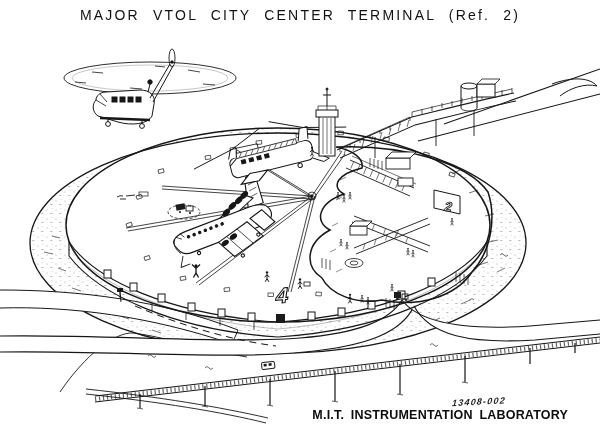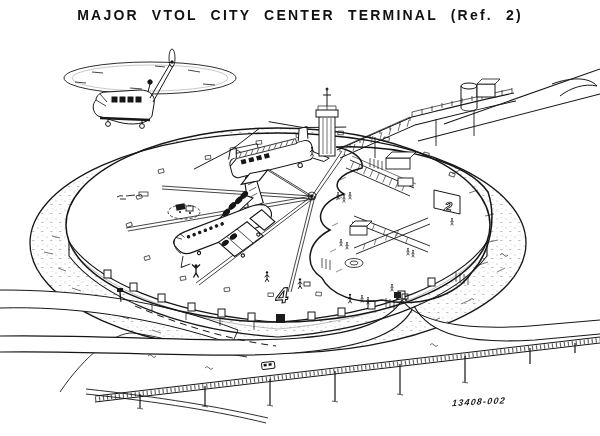--- a/index.html
+++ b/index.html
@@ -1,19 +1,19 @@
 <!DOCTYPE html>
 <html><head>
 <meta charset="utf-8">
 <style>
   html,body{margin:0;padding:0;background:#e8e8e8;}
   .page{position:relative;width:600px;height:436px;background:#ffffff;overflow:hidden;
         font-family:"Liberation Sans",sans-serif;color:#161616;}
   .title{position:absolute;top:7px;left:0;width:100%;text-align:center;
-         font-size:14px;font-weight:bold;letter-spacing:2.2px;word-spacing:7px;
+         font-size:14px;font-weight:normal;letter-spacing:2.2px;word-spacing:7px;
          color:#111;white-space:nowrap;}
   .figure-canvas{position:absolute;top:0;left:0;}
   .footer-number{position:absolute;top:395px;left:452px;width:120px;
          font-style:italic;font-size:9px;font-weight:bold;letter-spacing:1.2px;
          transform:rotate(-3deg) skewX(-8deg);color:#1c1c1c;}
   .footer-attribution{position:absolute;top:408px;left:0;width:568px;text-align:right;
          font-size:12.5px;font-weight:bold;letter-spacing:0.2px;word-spacing:3px;color:#0d0d0d;}
   svg .ink{stroke:#161616;fill:none;}
 </style>
 </head>
@@ -362,13 +362,14 @@
       <ellipse cx="172" cy="58" rx="3" ry="9" stroke-width="0.9"></ellipse>
       <circle cx="172" cy="62" r="1.2" fill="#161616"></circle>
       <circle cx="108" cy="124" r="2.4"></circle>
         <circle cx="142" cy="126" r="2.4"></circle>
       <line x1="108" y1="118" x2="108" y2="122"></line>
         <line x1="142" y1="120" x2="142" y2="124"></line>
     </g>
   </svg>
 
   <div class="footer-number">13408-002</div>
+  <div class="footer-attribution">M.I.T. INSTRUMENTATION LABORATORY</div>
 </div>
 
 </body></html>

